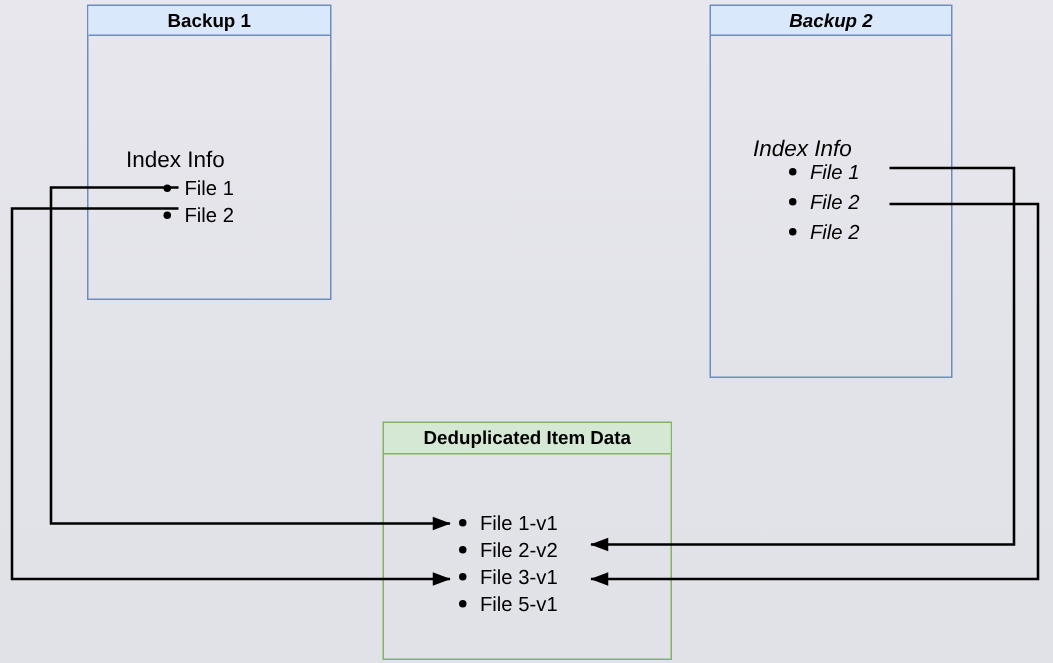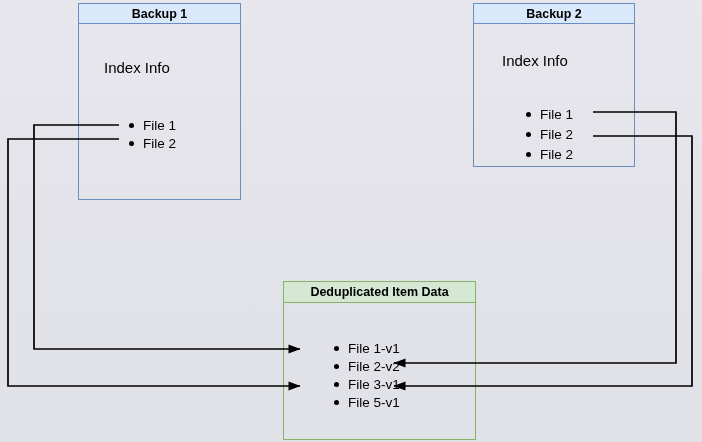--- a/index.html
+++ b/index.html
@@ -12,33 +12,34 @@
     width:702px;height:442px;
     background:linear-gradient(180deg,#e7e7ed 0%,#e2e2e9 60%,#e1e1e8 100%);
     overflow:hidden;
   }
   .box{
     position:absolute;
     box-sizing:border-box;
     background:transparent;
   }
   .box.blue{border:1.5px solid #6c8ebf;}
-  .box.green{border:1.5px solid #82b366;margin-left:28px;}
+  .box.green{border:1.5px solid #82b366;}
   .box-header{
     box-sizing:border-box;
     width:100%;
     display:flex;align-items:center;justify-content:center;
     font-weight:bold;font-size:12.5px;
   }
   .blue .box-header{background:#dae8fc;border-bottom:1.5px solid #6c8ebf;height:20px;}
   .green .box-header{background:#d5e8d4;border-bottom:1.5px solid #82b366;height:21px;}
   .index-label{
     position:absolute;
     font-size:15px;line-height:18px;
     white-space:nowrap;
+    margin-top:39px;
   }
   ul.file-list{
     position:absolute;
     margin:0;padding:0;list-style:none;
   }
   ul.file-list li{
     display:flex;align-items:center;
     font-size:13.5px;
     white-space:nowrap;
   }
@@ -56,38 +57,38 @@
   }
   #arrows polyline{
     fill:none;stroke:#000;stroke-width:1.7;
   }
 </style>
 </head>
 <body>
 
 <div id="canvas">
 
-  <div class="box blue" style="left:78px;top:3px;width:163px;height:197px;">
+  <div class="box blue" style="left:58px;top:3px;width:163px;height:197px;">
     <div class="box-header">
       <span>Backup 1</span>
     </div>
     <div class="index-label" style="left:25px;top:55px;">Index Info</div>
     <ul class="file-list lh18" style="left:50px;top:112px;">
       <li>
         <span class="dot"></span>
         <span>File 1</span>
       </li>
       <li>
         <span class="dot"></span>
         <span>File 2</span>
       </li>
     </ul>
   </div>
 
-  <div class="box blue" style="left:473px;top:3px;width:162px;height:164px;">
+  <div class="box blue" style="left:473px;top:3px;width:162px;height:249px;font-style:italic;">
     <div class="box-header">
       <span>Backup 2</span>
     </div>
     <div class="index-label" style="left:28px;top:48px;">Index Info</div>
     <ul class="file-list lh20" style="left:52px;top:100px;">
       <li>
         <span class="dot"></span>
         <span>File 1</span>
       </li>
       <li>

